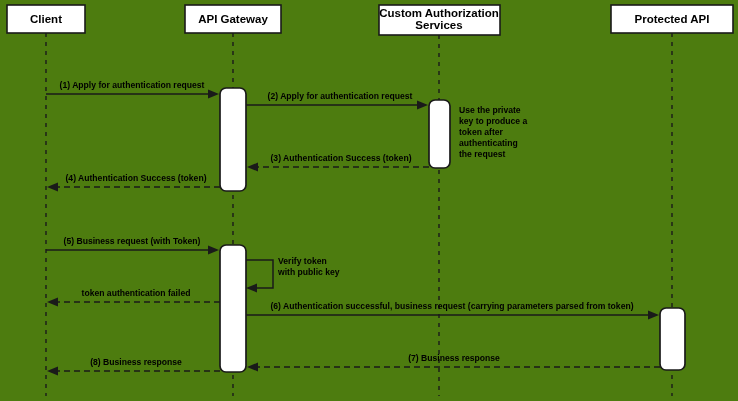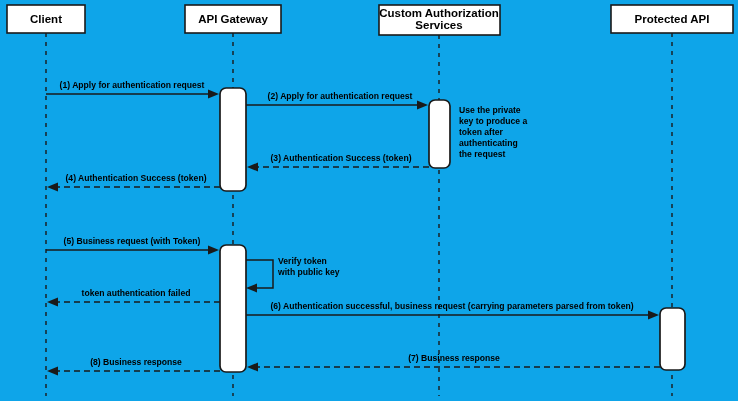--- a/index.html
+++ b/index.html
@@ -4,21 +4,21 @@
 <style>
   html, body {
     margin: 0;
     padding: 0;
     background: #ffffff;
   }
   #diagram-root {
     position: relative;
     width: 738px;
     height: 401px;
-    background: #0ea5e9;
+    background: #4d7c0f;
     font-family: "Liberation Sans", sans-serif;
     overflow: hidden;
   }
   #seq-svg {
     position: absolute;
     top: 0;
     left: 0;
     width: 738px;
     height: 401px;
   }

